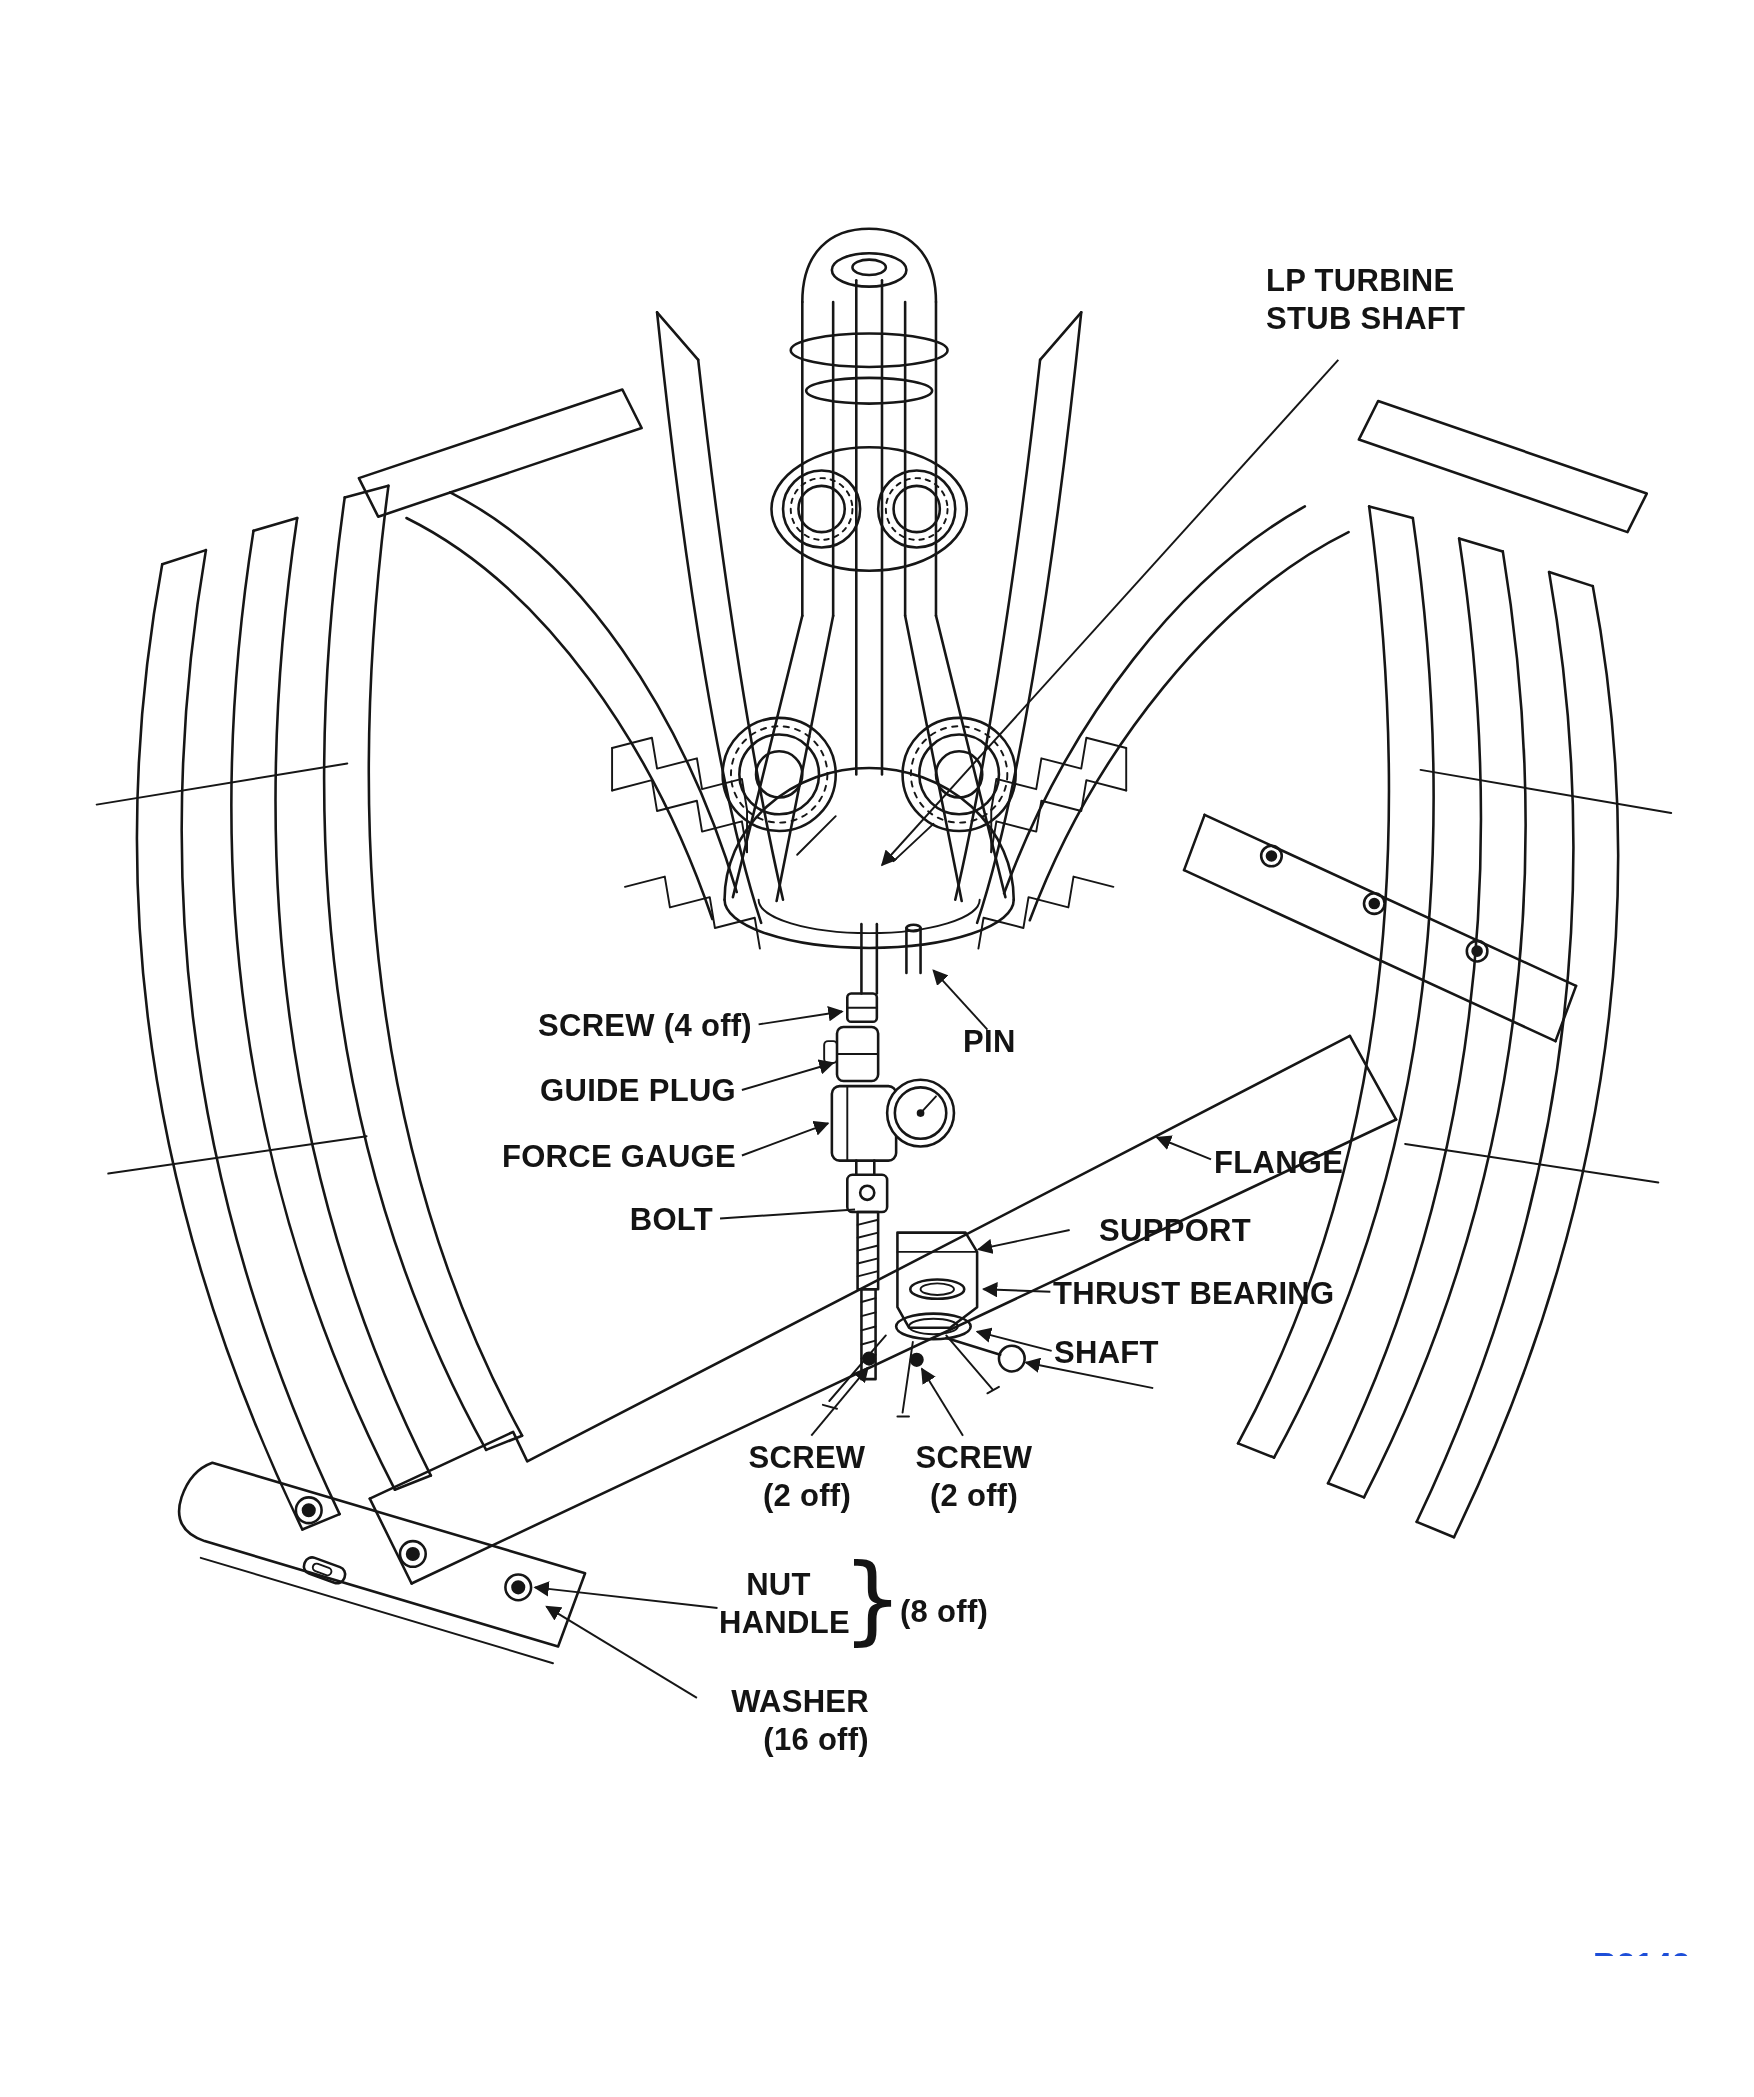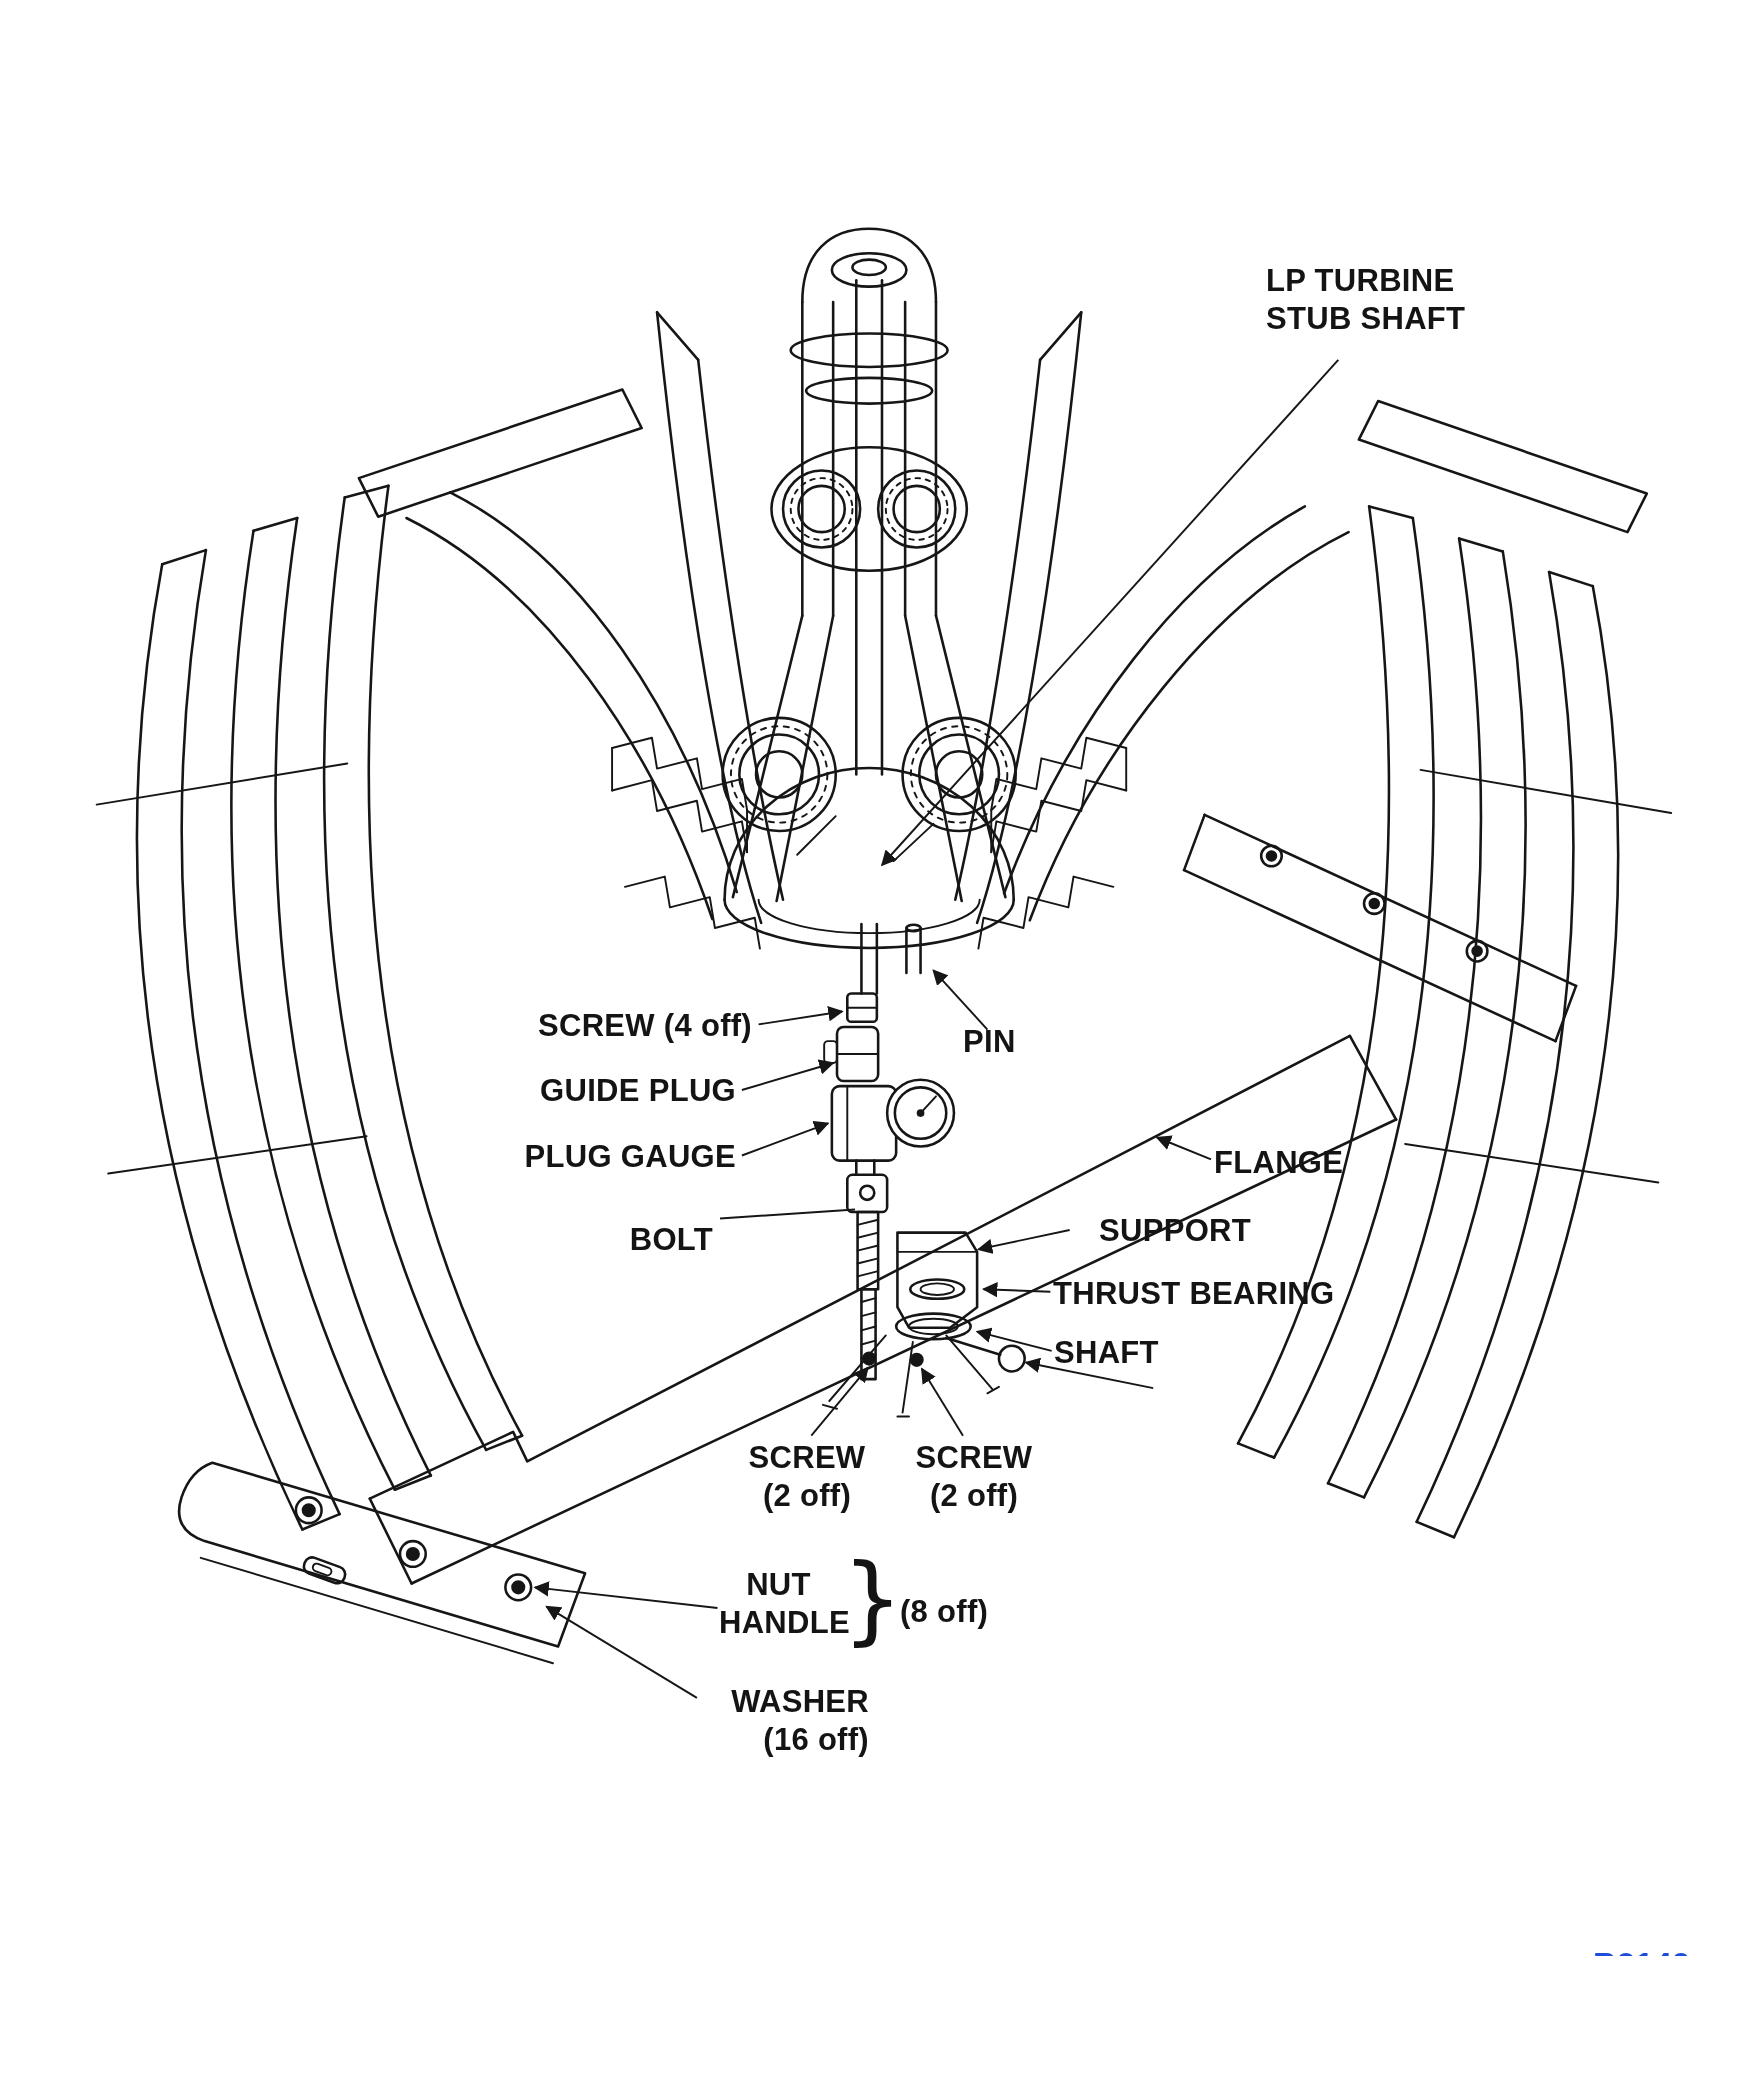--- a/index.html
+++ b/index.html
@@ -307,23 +307,23 @@
 
   <div class="lbl" style="left:1266px; top:262px; width:276px;">LP TURBINE
 STUB SHAFT</div>
 
   <div class="lbl r" style="left:450px; top:1007px; width:302px;">SCREW (4 off)</div>
 
   <div class="lbl" style="left:963px; top:1023px; width:90px;">PIN</div>
 
   <div class="lbl r" style="left:450px; top:1072px; width:286px;">GUIDE PLUG</div>
 
-  <div class="lbl r" style="left:424px; top:1138px; width:312px;">PLUG GAUGE</div>
-
-  <div class="lbl r" style="left:424px; top:1201px; width:289px;margin-top:20px;">BOLT</div>
+  <div class="lbl r" style="left:424px; top:1138px; width:312px;">FORCE GAUGE</div>
+
+  <div class="lbl r" style="left:424px; top:1201px; width:289px;">BOLT</div>
 
   <div class="lbl" style="left:1214px; top:1144px; width:193px;">FLANGE</div>
 
   <div class="lbl" style="left:1072px; top:1212px; width:206px;text-align:center;">SUPPORT</div>
 
   <div class="lbl" style="left:1053px; top:1275px; width:334px;">THRUST BEARING</div>
 
   <div class="lbl" style="left:1054px; top:1334px; width:141px;">SHAFT</div>
 
 

